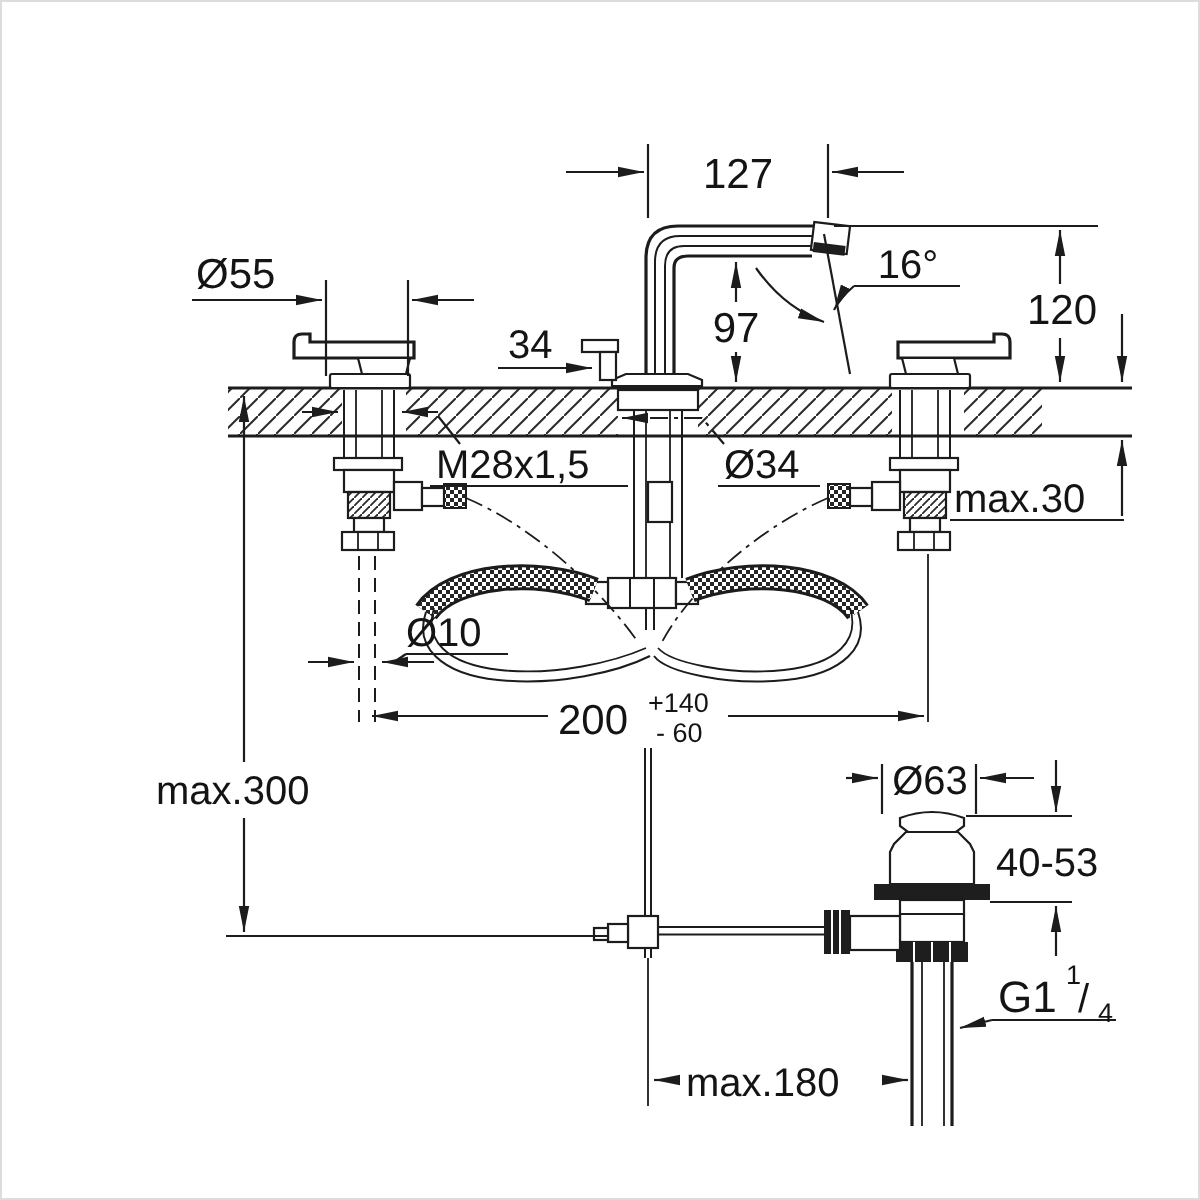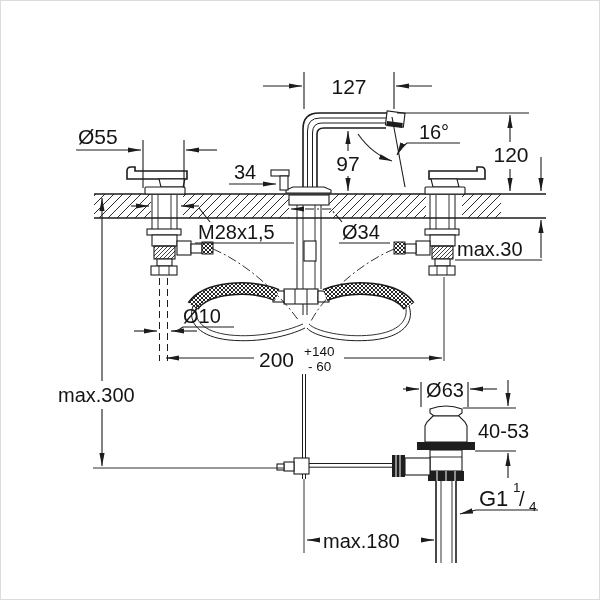--- a/index.html
+++ b/index.html
@@ -1,16 +1,16 @@
 <!DOCTYPE html>
 <html><head>
 <meta charset="utf-8">
 <style>
   html,body{margin:0;padding:0;background:#fff;}
-  .frame{width:600px;height:600px;border:1px solid #dcdcdc;box-sizing:border-box;background:#fff;position:relative;}
+  .frame{width:600px;height:600px;border:1px solid #dcdcdc;box-sizing:border-box;background:#fff;position:relative;padding-left:20px;}
   svg{display:block;}
   .ol{stroke:#1c1c1c;stroke-width:1.6;fill:none;}
   .il{stroke:#1c1c1c;stroke-width:1;fill:none;}
   .dl{stroke:#1c1c1c;stroke-width:1.1;fill:none;}
   .thin{stroke:#1c1c1c;stroke-width:0.9;fill:none;}
   .wf{fill:#ffffff;stroke:#1c1c1c;stroke-width:1.6;}
   .wf2{fill:#ffffff;stroke:#1c1c1c;stroke-width:1.1;}
   .bf{fill:#1e1e1e;stroke:none;}
   .kf{fill:url(#knurl);stroke:#1c1c1c;stroke-width:1.1;}
   .brf{fill:url(#braid);stroke:#1c1c1c;stroke-width:1;}

